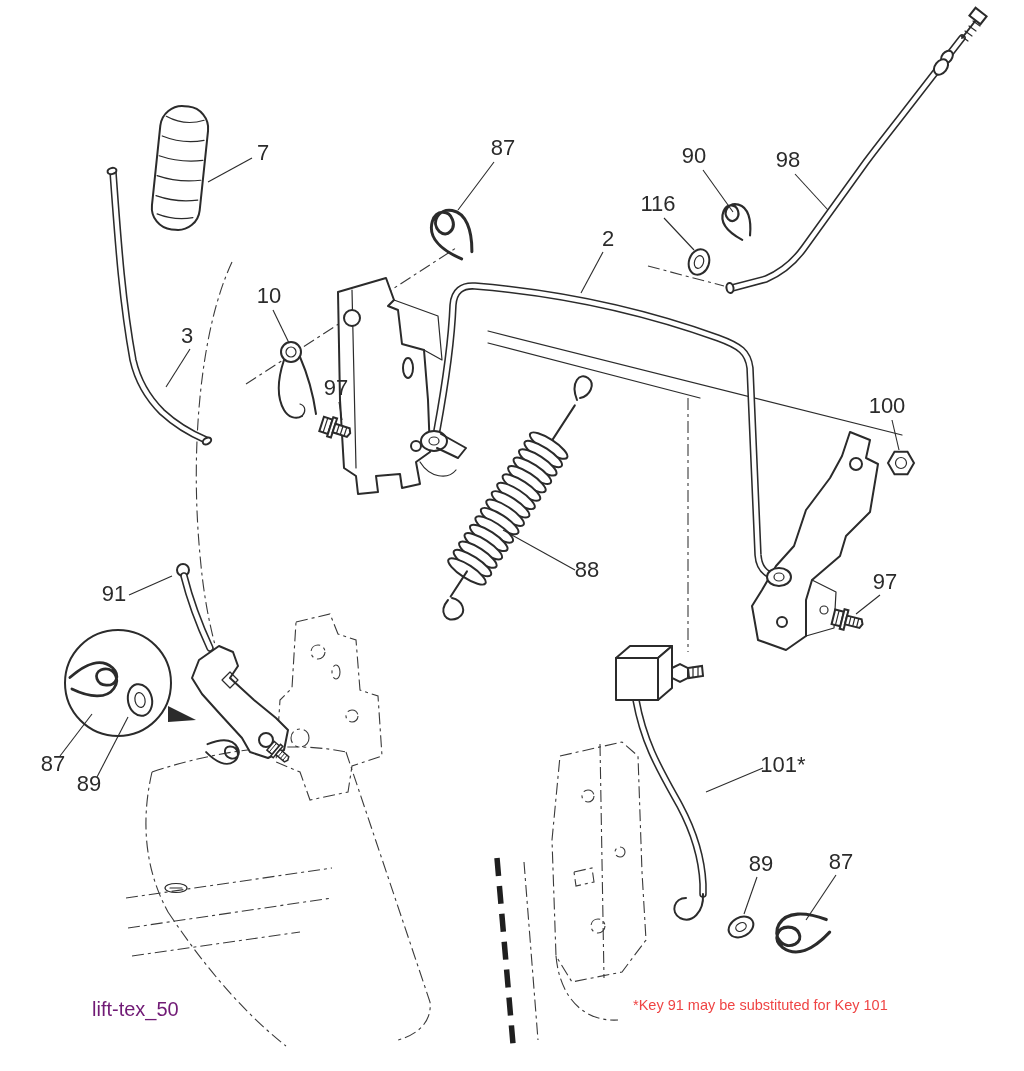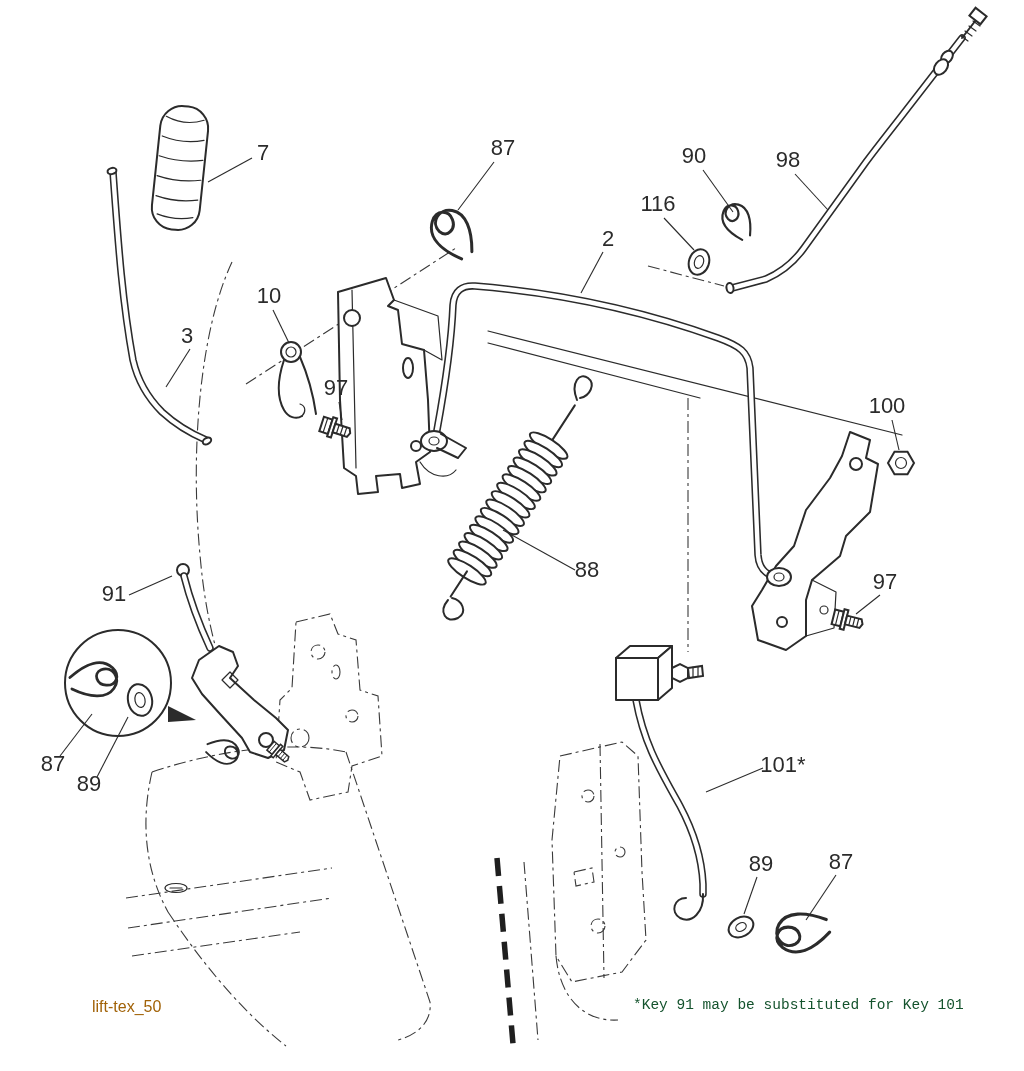--- a/index.html
+++ b/index.html
@@ -11,22 +11,22 @@
   .thin{stroke-width:1.2;}
   .med{stroke-width:2;}
   .plate{fill:#fff;stroke:#2b2b2b;stroke-width:2;stroke-linejoin:round;}
   .wfill{fill:#fff;stroke:#2b2b2b;stroke-width:2;}
   .rod-o{stroke:#2b2b2b;stroke-width:7.5;fill:none;stroke-linecap:round;stroke-linejoin:round;}
   .rod-i{stroke:#fff;stroke-width:4.4;fill:none;stroke-linecap:round;stroke-linejoin:round;}
   .dash{stroke:#3a3a3a;stroke-width:1.1;fill:none;stroke-dasharray:12 4 3 4;}
   .dashbold{stroke:#1f1f1f;stroke-width:5.5;fill:none;stroke-dasharray:18 10;}
   .leader{stroke:#2b2b2b;stroke-width:1.1;}
   .lbl{font:22px "Liberation Sans",sans-serif;fill:#2b2b2b;text-anchor:middle;}
-  .footer-left{position:absolute;left:92px;top:998px;font-size:16px;color:#a16207;}
-  .footer-note{position:absolute;left:633px;top:997px;font-size:14.5px;color:#14532d;font-family:Liberation Mono, monospace;}
+  .footer-left{position:absolute;left:92px;top:998px;font-size:20px;color:#701a75;}
+  .footer-note{position:absolute;left:633px;top:997px;font-size:14.5px;color:#ef4444;}
 </style>
 </head>
 <body>
 
 <div class="stage">
 <svg width="1024" height="1071" viewBox="0 0 1024 1071">
   <defs>
     <g id="hairpin">
       <path class="ln" stroke-width="2.4" d="M-6,22 C-16,6 -18,-8 -8,-16 C0,-22 8,-16 6,-8 C4,0 -6,2 -8,-6 C-10,-16 2,-22 10,-14 C18,-6 14,8 4,22"></path>
     </g>

